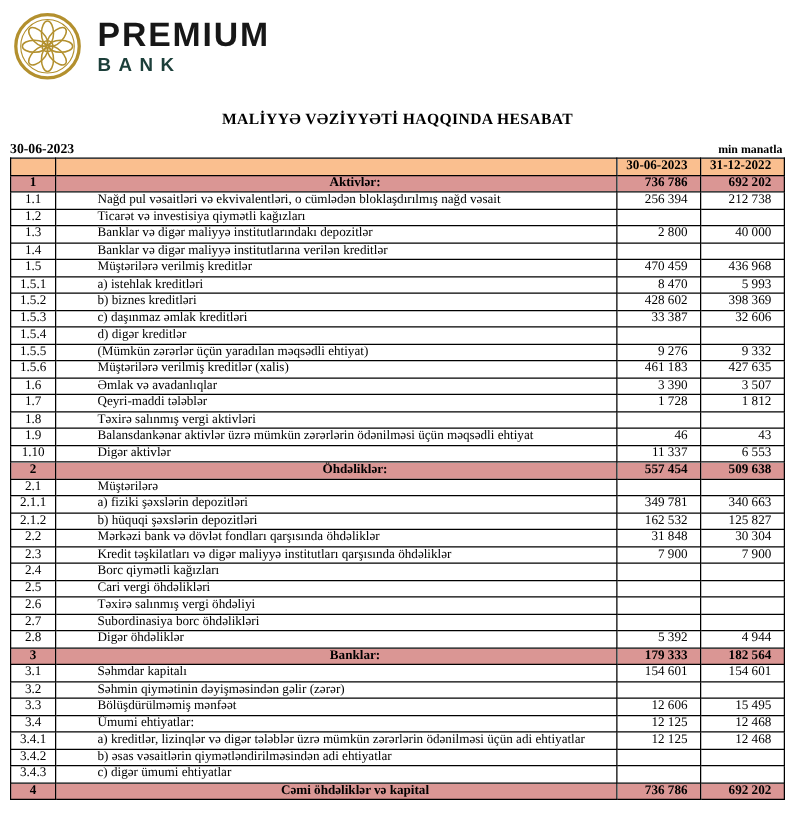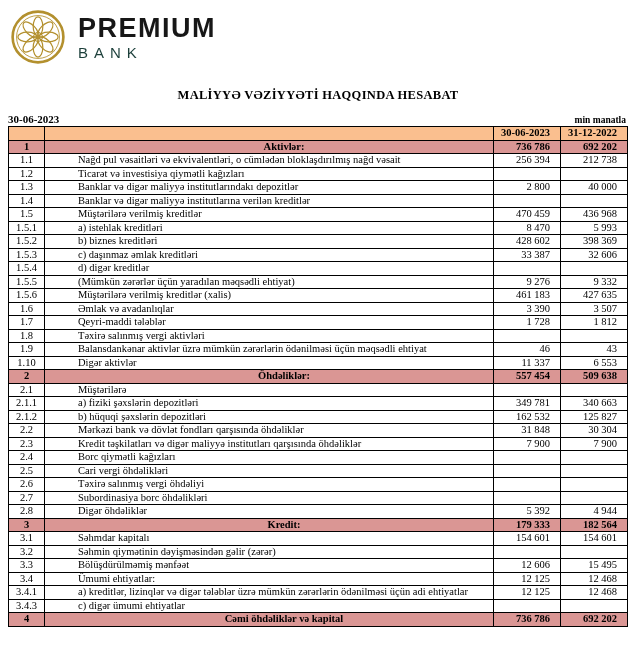--- a/index.html
+++ b/index.html
@@ -18,21 +18,21 @@
   .page{width:636px;height:502px;padding:6px 0 0 0;}
   
   .logo-row{display:flex;align-items:center;gap:12px;padding-left:10px;height:62px;}
   .logo-icon svg{display:block;}
   .logo-text{display:flex;flex-direction:column;justify-content:center;}
   .logo-text .name{
     font-family:"Liberation Sans", sans-serif;font-weight:800;
     font-size:27px;letter-spacing:1.5px;color:#171717;line-height:1;
   }
   .logo-text .sub{
-    font-family:"Liberation Sans", sans-serif;font-weight:400;
+    font-family:"Liberation Sans", sans-serif;font-weight:700;
     font-size:15px;letter-spacing:6px;color:#1c3f3a;margin-top:3px;line-height:1;
   }
   
   .title{
     text-align:center;font-weight:bold;font-size:12.5px;
     margin:20px 0 10px 0;letter-spacing:0.3px;
   }
   .meta{
     display:flex;justify-content:space-between;align-items:flex-end;
     padding:0 10px 1px 8px;font-weight:bold;
@@ -278,21 +278,21 @@
           <td class="c-val"></td>
         </tr>
         <tr>
           <td class="c-num">2.8</td>
           <td class="c-label">Digər öhdəliklər</td>
           <td class="c-val">5 392</td>
           <td class="c-val">4 944</td>
         </tr>
         <tr class="section">
           <td class="c-num">3</td>
-          <td class="c-label">Kredit:</td>
+          <td class="c-label">Banklar:</td>
           <td class="c-val">179 333</td>
           <td class="c-val">182 564</td>
         </tr>
         <tr>
           <td class="c-num">3.1</td>
           <td class="c-label">Səhmdar kapitalı</td>
           <td class="c-val">154 601</td>
           <td class="c-val">154 601</td>
         </tr>
         <tr>
@@ -311,20 +311,26 @@
           <td class="c-num">3.4</td>
           <td class="c-label">Ümumi ehtiyatlar:</td>
           <td class="c-val">12 125</td>
           <td class="c-val">12 468</td>
         </tr>
         <tr>
           <td class="c-num">3.4.1</td>
           <td class="c-label">a) kreditlər, lizinqlər və digər tələblər üzrə mümkün zərərlərin ödənilməsi üçün adi ehtiyatlar</td>
           <td class="c-val">12 125</td>
           <td class="c-val">12 468</td>
+        </tr>
+        <tr>
+          <td class="c-num">3.4.2</td>
+          <td class="c-label">b) əsas vəsaitlərin qiymətləndirilməsindən adi ehtiyatlar</td>
+          <td class="c-val"></td>
+          <td class="c-val"></td>
         </tr>
         <tr>
           <td class="c-num">3.4.3</td>
           <td class="c-label">c) digər ümumi ehtiyatlar</td>
           <td class="c-val"></td>
           <td class="c-val"></td>
         </tr>
         <tr class="section">
           <td class="c-num">4</td>
           <td class="c-label">Cəmi öhdəliklər və kapital</td>

